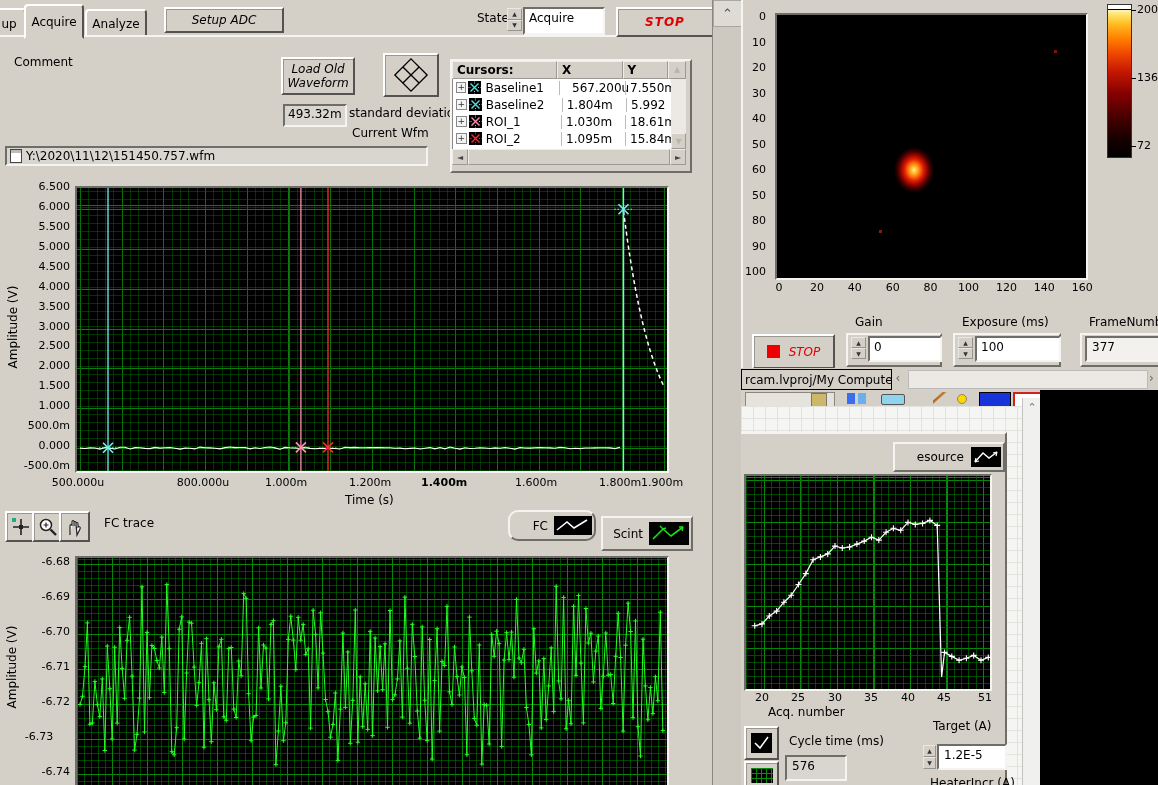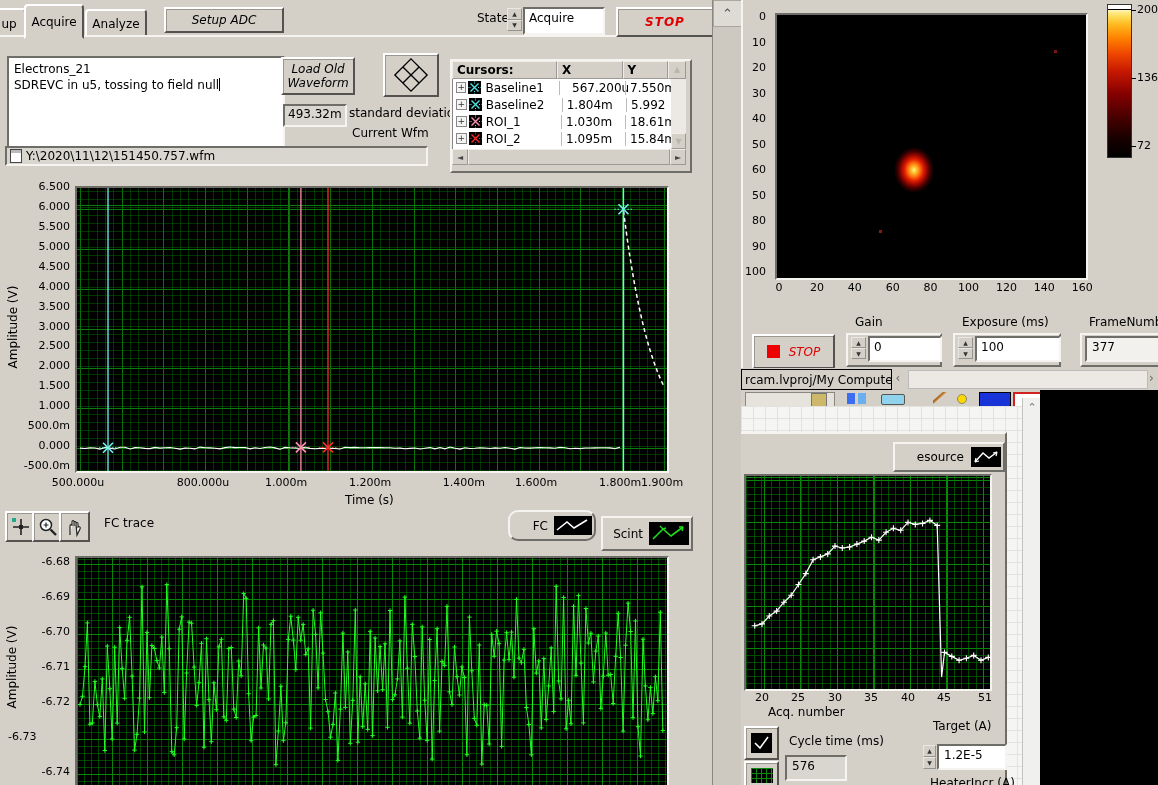--- a/index.html
+++ b/index.html
@@ -56,24 +56,20 @@
     <div>▼</div>
   </div>
   <div class="abs sunken white" style="left:523px;top:7px;width:70px;height:20px;padding:2px 4px;">
     <span>Acquire</span></div>
 
   <div class="btn abs" style="left:616px;top:7px;width:94px;height:26px;">
     <span style="color:#e00000;font-weight:bold;letter-spacing:1px;">STOP</span>
     </div>
 
   <span class="lbl" style="left:14px;top:39px;margin-top:16px;">Comment</span>
-  <div class="abs sunken white" style="left:7px;top:56px;width:264px;height:86px;padding:3px 5px;line-height:16px;">
-    <div>Electrons_21</div>
-    <div><span>SDREVC in u5, tossing to field null</span><span style="display:inline-block;width:1px;height:13px;background:#000;vertical-align:-2px;"></span></div>
-  </div>
 
   <div class="btn abs" style="left:281px;top:57px;width:70px;height:34px;line-height:14px;">
     <span>Load Old Waveform</span>
     </div>
 
   <div class="btn abs" style="left:383px;top:53px;width:52px;height:40px;">
     <svg width="38" height="38" viewBox="0 0 40 40" style="position:static;">
       <g stroke="#000" fill="none" stroke-width="1.4">
         <path d="M20 3 L37 20 L20 37 L3 20 Z"></path>
         <path d="M11.5 11.5 L28.5 28.5 M28.5 11.5 L11.5 28.5"></path>
@@ -379,30 +375,30 @@
     <span class="tick" style="left: 8px; width: 62px; top: 359.37px; text-align: right;">2.000</span>
     <span class="tick" style="left: 8px; width: 62px; top: 379.3px; text-align: right;">1.500</span>
     <span class="tick" style="left: 8px; width: 62px; top: 399.23px; text-align: right;">1.000</span>
     <span class="tick" style="left: 8px; width: 62px; top: 419.16px; text-align: right;">500.0m</span>
     <span class="tick" style="left: 8px; width: 62px; top: 439.09px; text-align: right;">0.000</span>
     <span class="tick" style="left: 8px; width: 62px; top: 459.02px; text-align: right;">-500.0m</span>
     <span class="tick" style="left: 46px; width: 64px; top: 476px; text-align: center;">500.000u</span>
     <span class="tick" style="left: 171px; width: 64px; top: 476px; text-align: center;">800.000u</span>
     <span class="tick" style="left: 254px; width: 64px; top: 476px; text-align: center;">1.000m</span>
     <span class="tick" style="left: 338px; width: 64px; top: 476px; text-align: center;">1.200m</span>
-    <span class="tick" style="left: 421px; width: 64px; top: 476px; text-align: right;">1.400m</span>
+    <span class="tick" style="left: 421px; width: 64px; top: 476px; text-align: left; font-weight: bold;">1.400m</span>
     <span class="tick" style="left: 504px; width: 64px; top: 476px; text-align: center;">1.600m</span>
     <span class="tick" style="left: 588px; width: 64px; top: 476px; text-align: center;">1.800m</span>
     <span class="tick" style="left: 630px; width: 64px; top: 476px; text-align: center;">1.900m</span>
     <span class="tick" style="left: 8px; width: 62px; top: 555px; text-align: right;">-6.68</span>
     <span class="tick" style="left: 8px; width: 62px; top: 590px; text-align: right;">-6.69</span>
     <span class="tick" style="left: 8px; width: 62px; top: 625px; text-align: right;">-6.70</span>
     <span class="tick" style="left: 8px; width: 62px; top: 660px; text-align: right;">-6.71</span>
     <span class="tick" style="left: 8px; width: 62px; top: 695px; text-align: right;">-6.72</span>
-    <span class="tick" style="left: 8px; width: 62px; top: 730px; text-align: left;">-6.73</span>
+    <span class="tick" style="left: 8px; width: 62px; top: 730px; text-align: center;">-6.73</span>
     <span class="tick" style="left: 8px; width: 62px; top: 765px; text-align: right;">-6.74</span>
     <span class="tick" style="left: 716px; width: 50px; top: 10px; text-align: right;">0</span>
     <span class="tick" style="left: 716px; width: 50px; top: 35.5px; text-align: right;">10</span>
     <span class="tick" style="left: 716px; width: 50px; top: 61px; text-align: right;">20</span>
     <span class="tick" style="left: 716px; width: 50px; top: 86.5px; text-align: right;">30</span>
     <span class="tick" style="left: 716px; width: 50px; top: 112px; text-align: right;">40</span>
     <span class="tick" style="left: 716px; width: 50px; top: 137.5px; text-align: right;">50</span>
     <span class="tick" style="left: 716px; width: 50px; top: 163px; text-align: right;">60</span>
     <span class="tick" style="left: 716px; width: 50px; top: 188.5px; text-align: right;">50</span>
     <span class="tick" style="left: 716px; width: 50px; top: 214px; text-align: right;">80</span>

